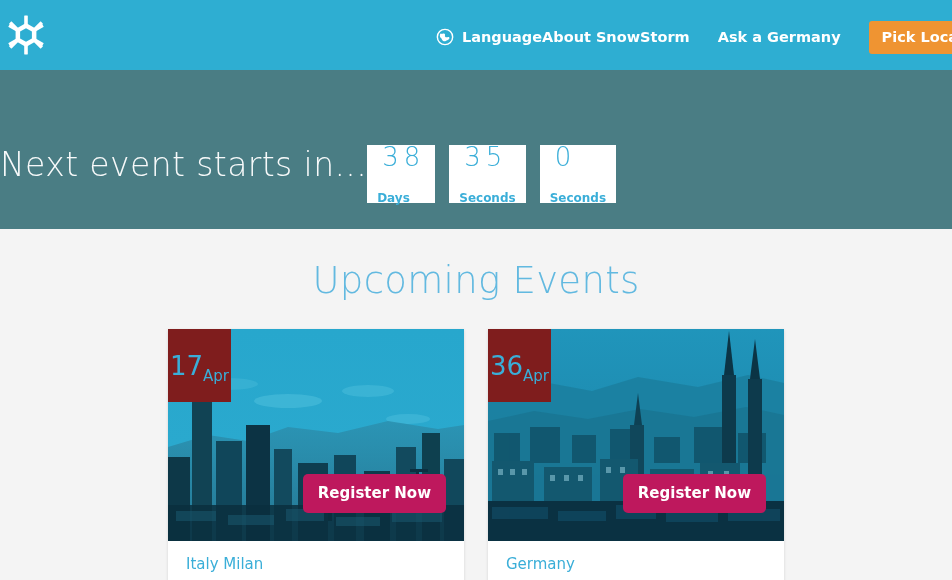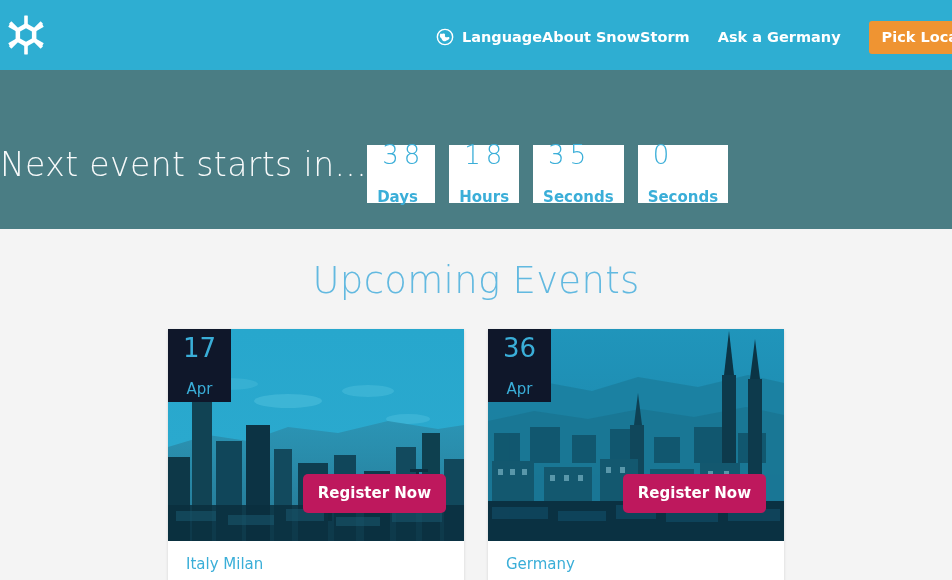--- a/index.html
+++ b/index.html
@@ -113,21 +113,21 @@
     color: #3aaed8;
     font-size: 26px;
     font-weight: 300;
     line-height: 1;
     letter-spacing: 5px;
     text-indent: 5px;
     font-family: "DejaVu Sans", sans-serif;
   }
   .timer-label {
     color: #3aaed8;
-    font-size: 15px;
+    font-size: 12px;
     font-weight: bold;
     line-height: 1;
     margin-top: 22px;
     font-family: "DejaVu Sans", sans-serif;
   }
 
   
   .main {
     background: #f4f4f4;
     height: 351px;
@@ -159,23 +159,23 @@
     height: 212px;
     overflow: hidden;
   }
   .card-photo { width: 100%; height: 100%; display: block; }
   .date-badge {
     position: absolute;
     left: 0;
     top: 0;
     width: 63px;
     height: 73px;
-    background: #0f172a;
-    display: flex;
-    flex-direction: column;
+    background: #7f1d1d;
+    display: flex;
+    flex-direction: row;
     align-items: center;
     justify-content: center;
   }
   .date-day {
     color: #3aaed8;
     font-size: 26px;
     font-weight: 400;
     line-height: 1;
     font-family: "DejaVu Sans", sans-serif;
   }
@@ -264,24 +264,20 @@
   </div>
 </div>
 
 <div class="countdown-band">
   <div class="countdown-title">Next event starts in...</div>
 
   <div class="timer-row">
     <div class="timer-box">
       <div class="timer-num">38</div>
       <div class="timer-label">Days</div>
-    </div>
-    <div class="timer-box">
-      <div class="timer-num">18</div>
-      <div class="timer-label">Hours</div>
     </div>
     <div class="timer-box">
       <div class="timer-num">35</div>
       <div class="timer-label">Seconds</div>
     </div>
     <div class="timer-box">
       <div class="timer-num">0</div>
       <div class="timer-label">Seconds</div>
     </div>
   </div>

